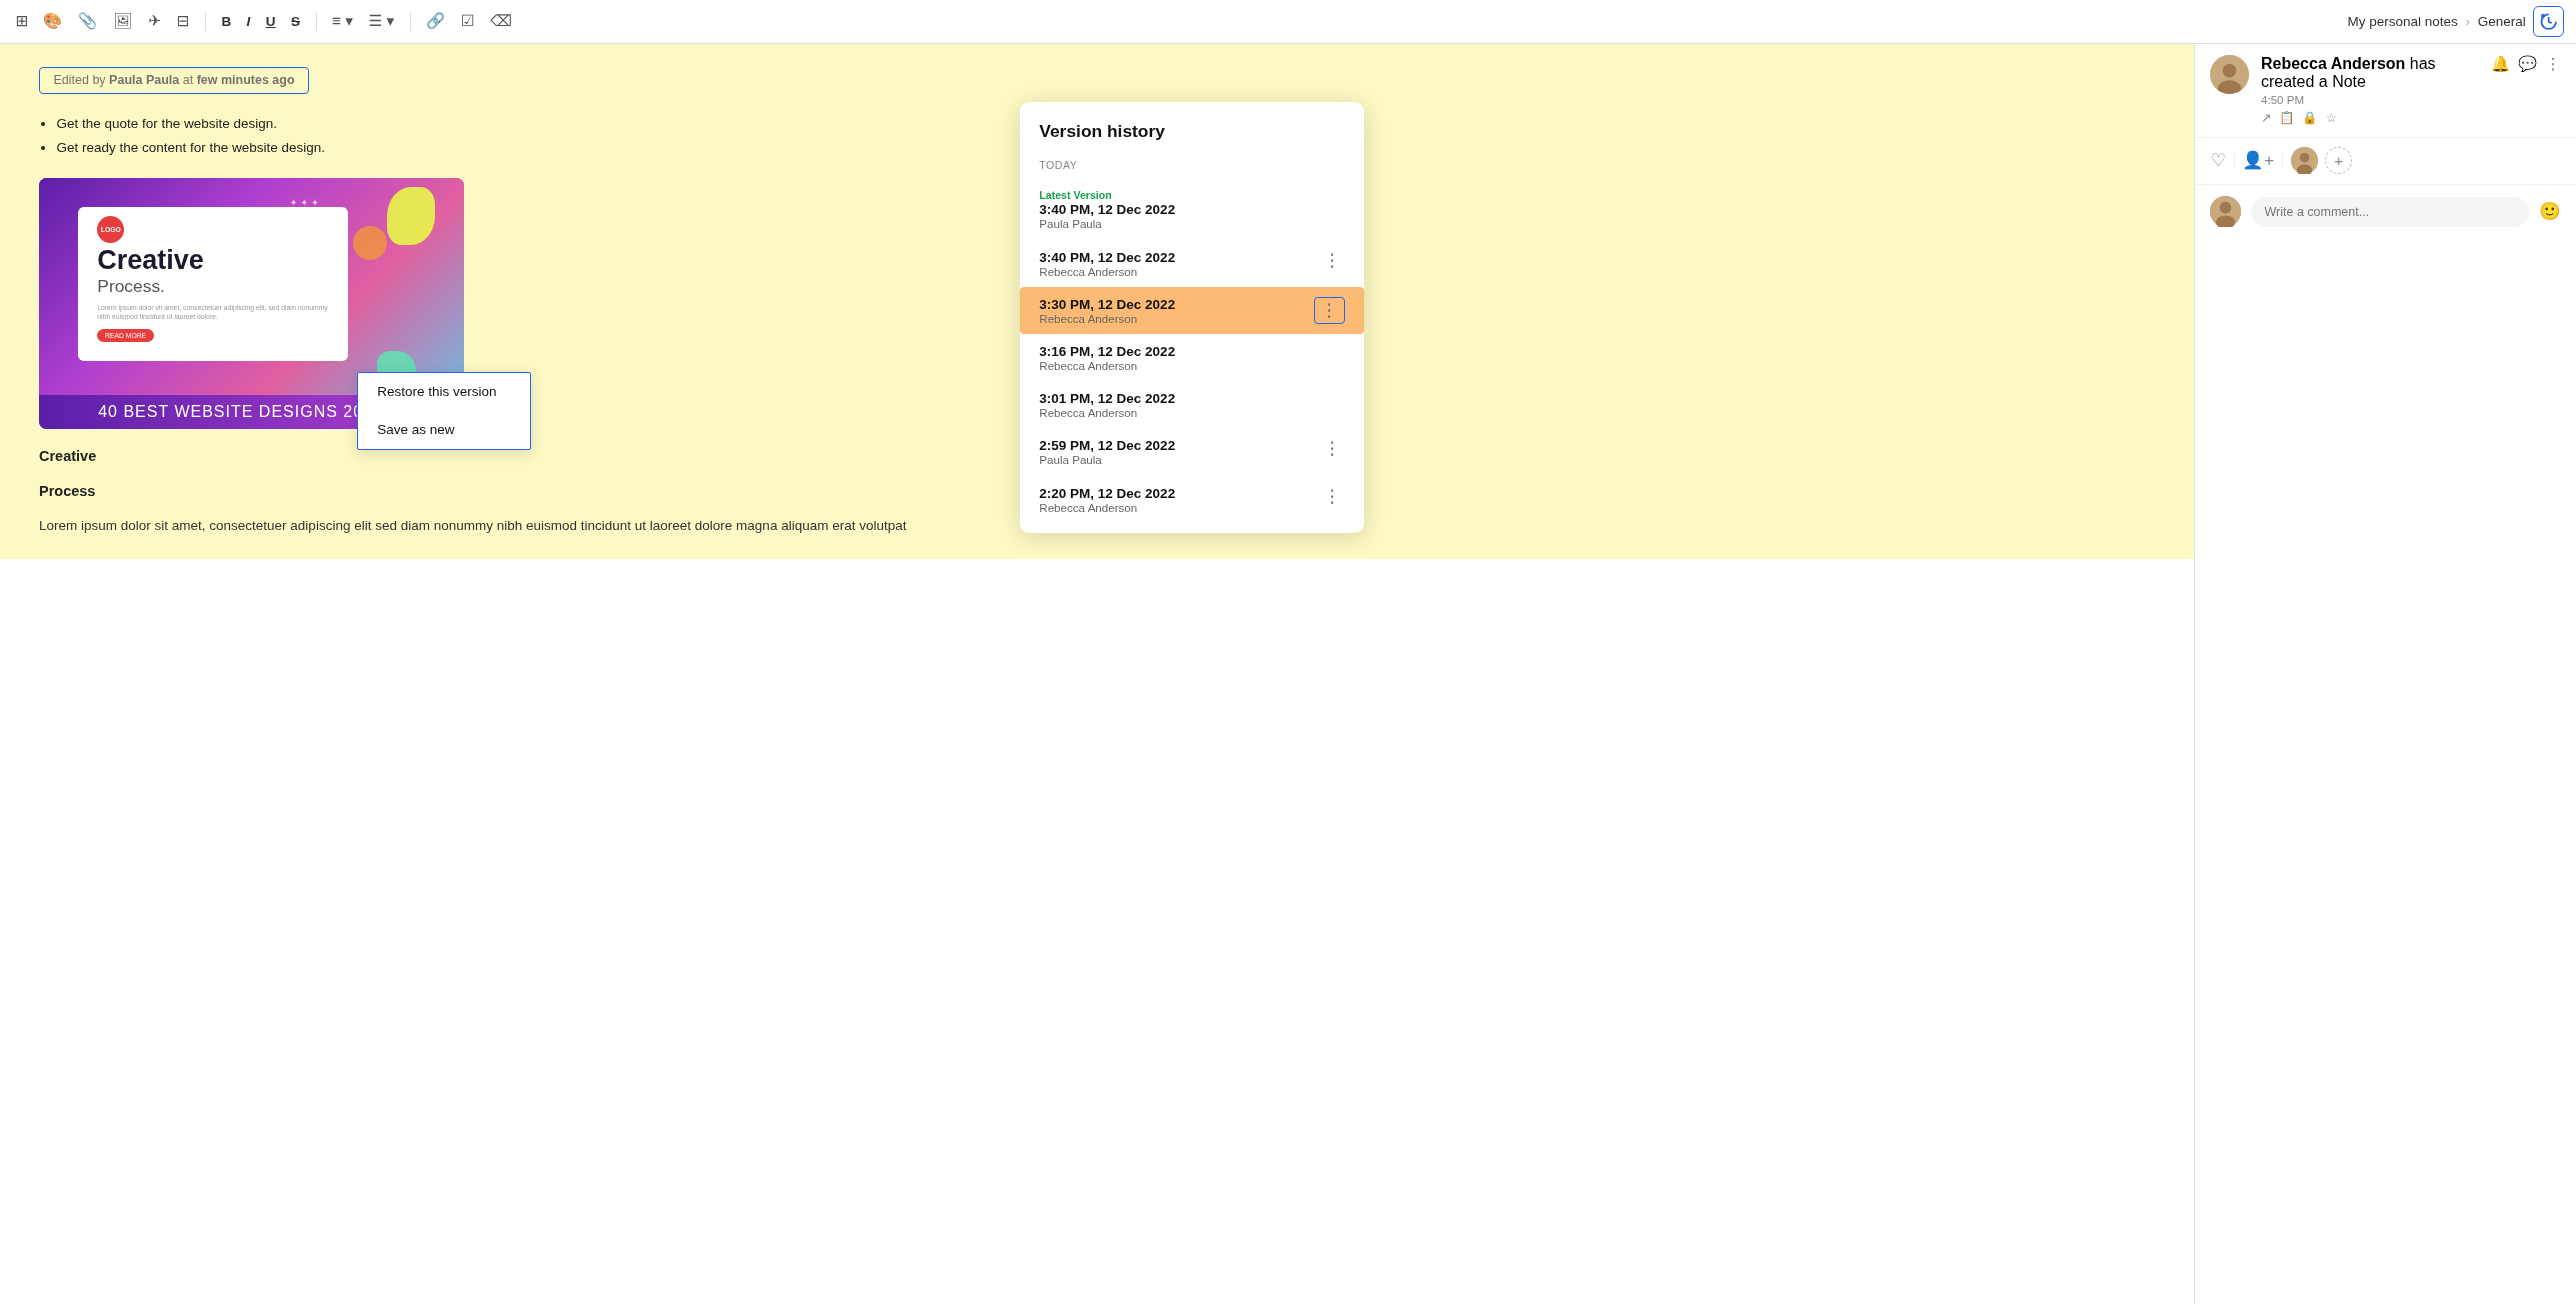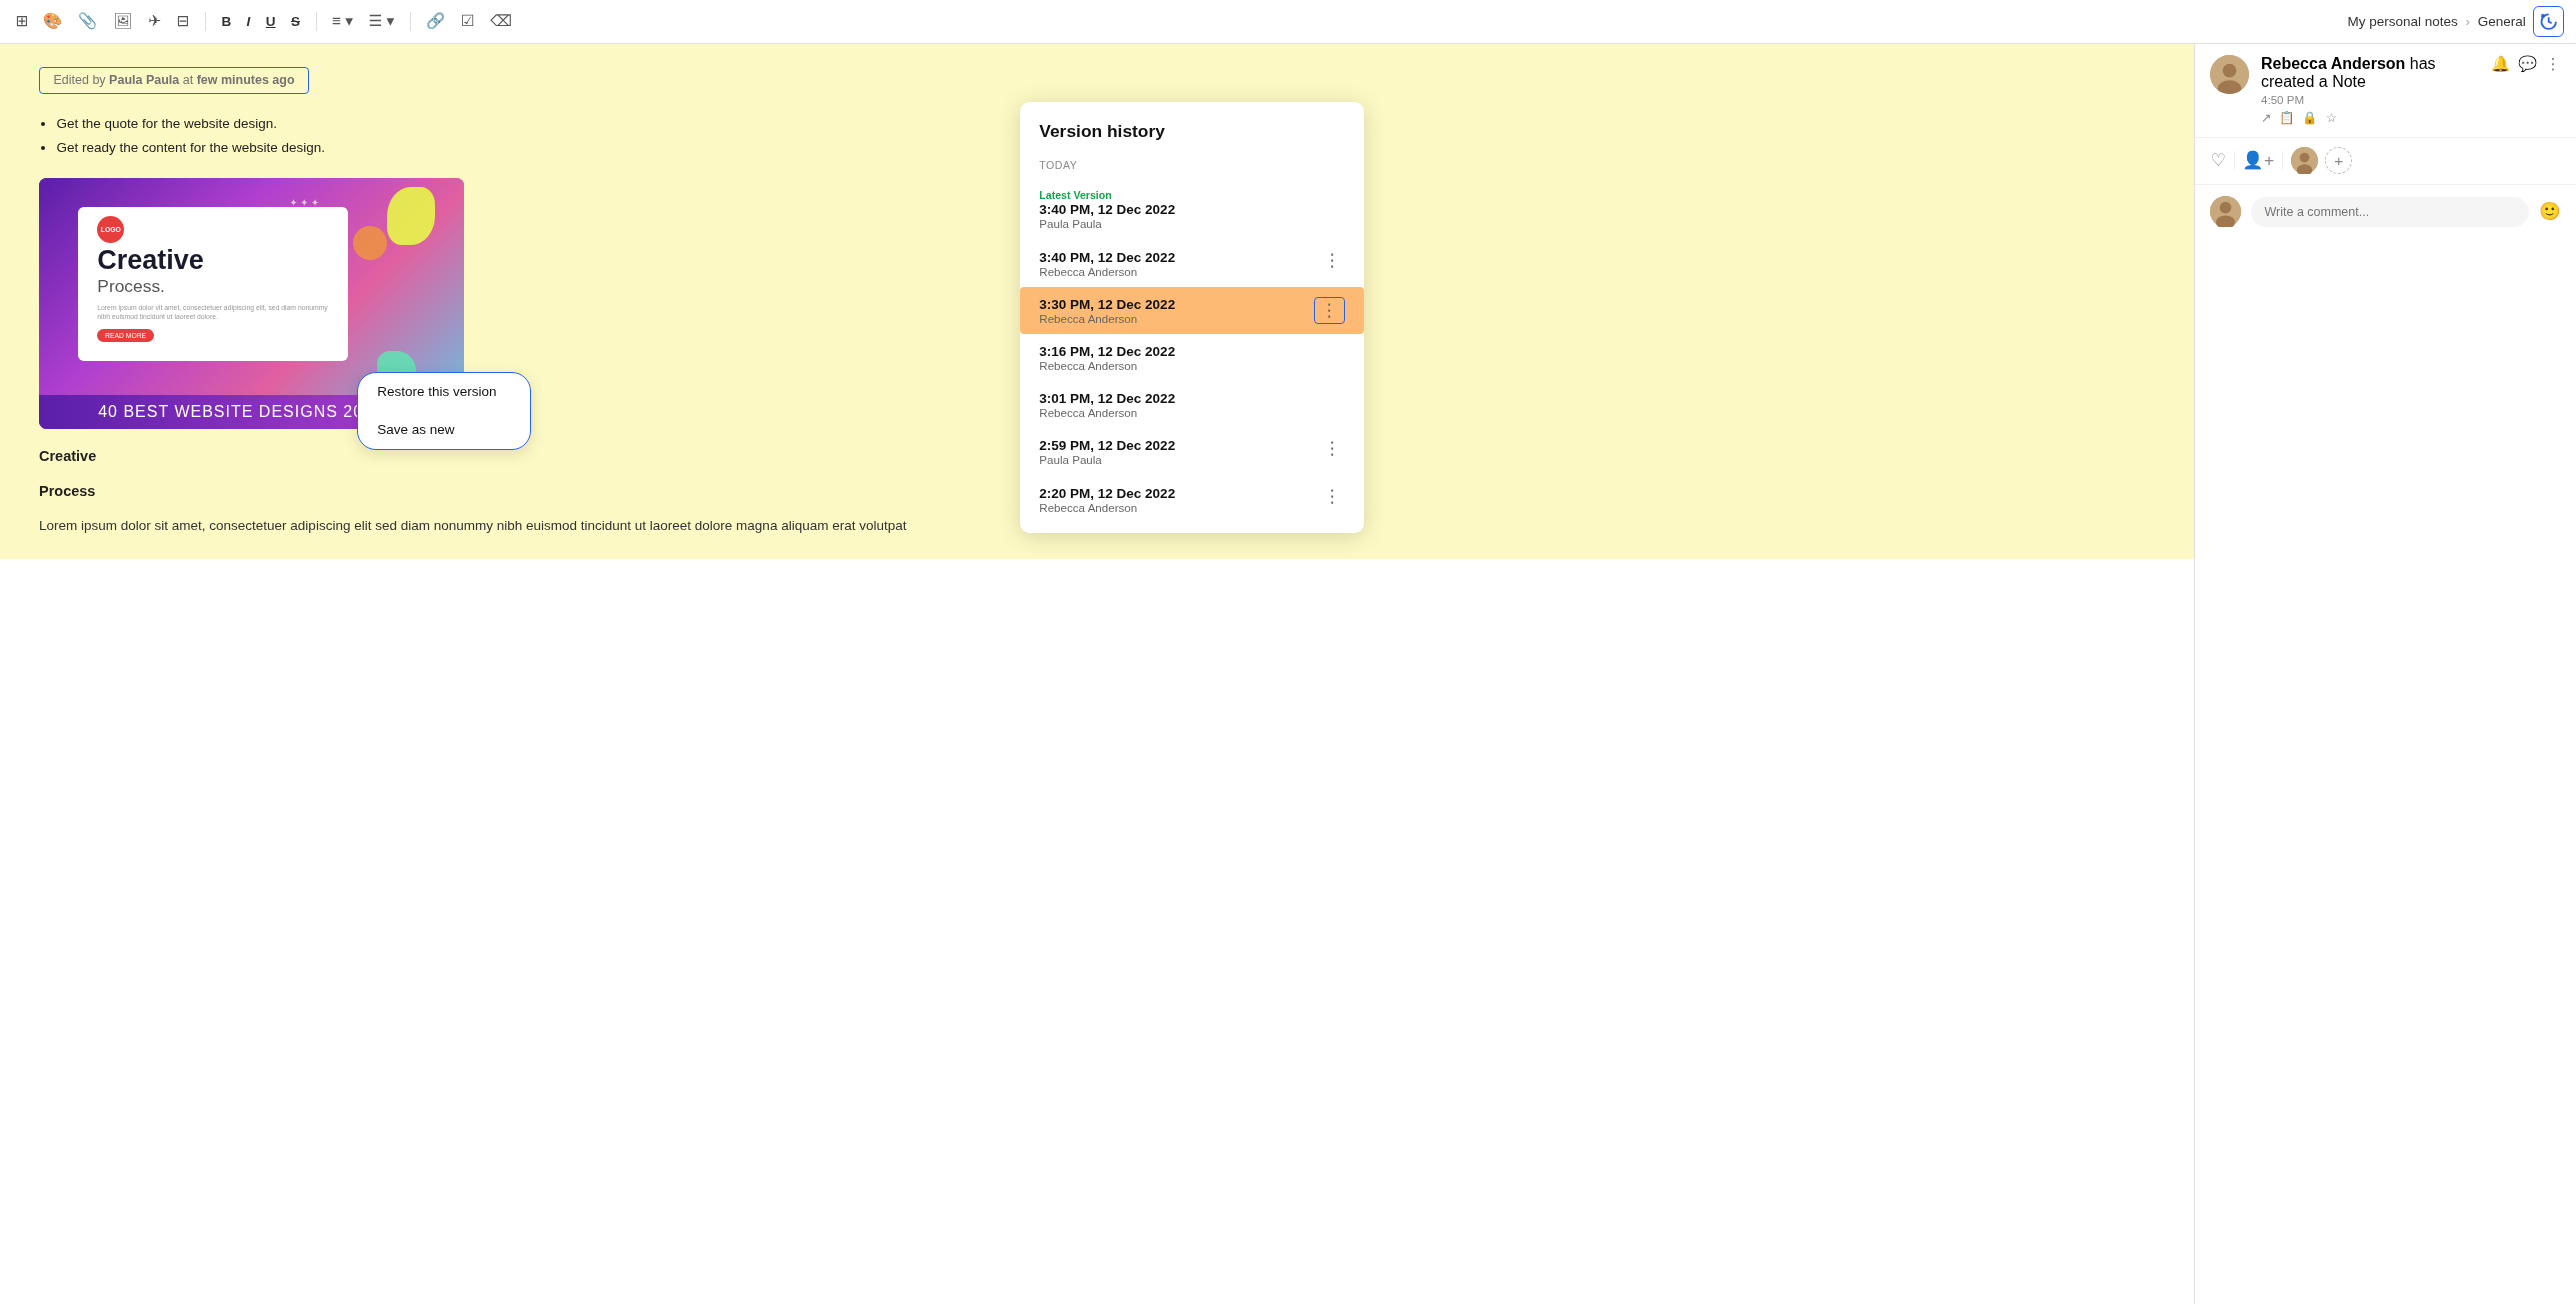--- a/index.html
+++ b/index.html
@@ -106,21 +106,21 @@
     .version-latest-label { font-size: 10.6px; color: #16a34a; font-weight: 600; margin-bottom: 1.9px; }
     .version-time { font-size: 13.5px; font-weight: 600; color: #111; }
     .version-author { font-size: 11.6px; color: #666; }
     .version-menu-btn { color: #666; font-size: 17.4px; cursor: pointer; padding: 0 3.9px; display: flex; align-items: center; }
     .version-menu-btn.highlighted {
       border: 1.9px solid #2563eb; border-radius: 3.9px; padding: 1.9px 5.8px;
     }
 
     
     .context-menu {
-      position: absolute; background: #fff; border: 1.9px solid #2563eb; border-radius: 19px;
+      position: absolute; background: #fff; border: 1.9px solid #2563eb; border-radius: 2px;
       box-shadow: 0 3.9px 15.4px rgba(0,0,0,0.12); z-index: 20; min-width: 174px;
       top: 328px; left: 357px;
     }
     .context-menu-item { padding: 11.6px 19.3px; font-size: 13.5px; color: #111; cursor: pointer; }
 
     
     .right-sidebar {
       width: 382px; border-left: 1px solid #e0e0e0; background: #fff; display: flex; flex-direction: column;
     }
     .sidebar-header { padding: 11.6px 15.4px; display: flex; align-items: flex-start; gap: 11.6px; border-bottom: 1px solid #f0f0f0; }

